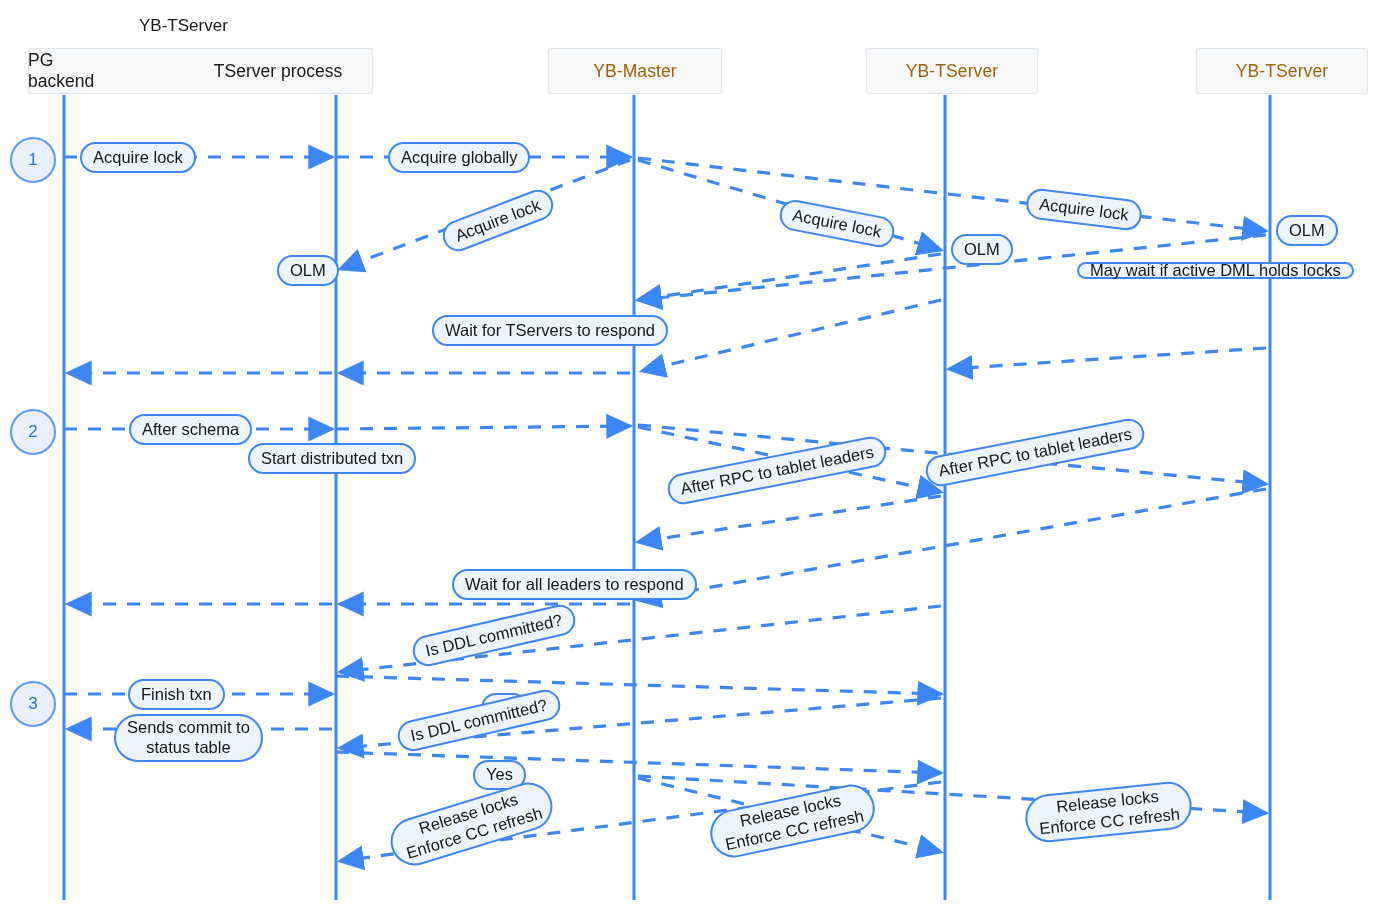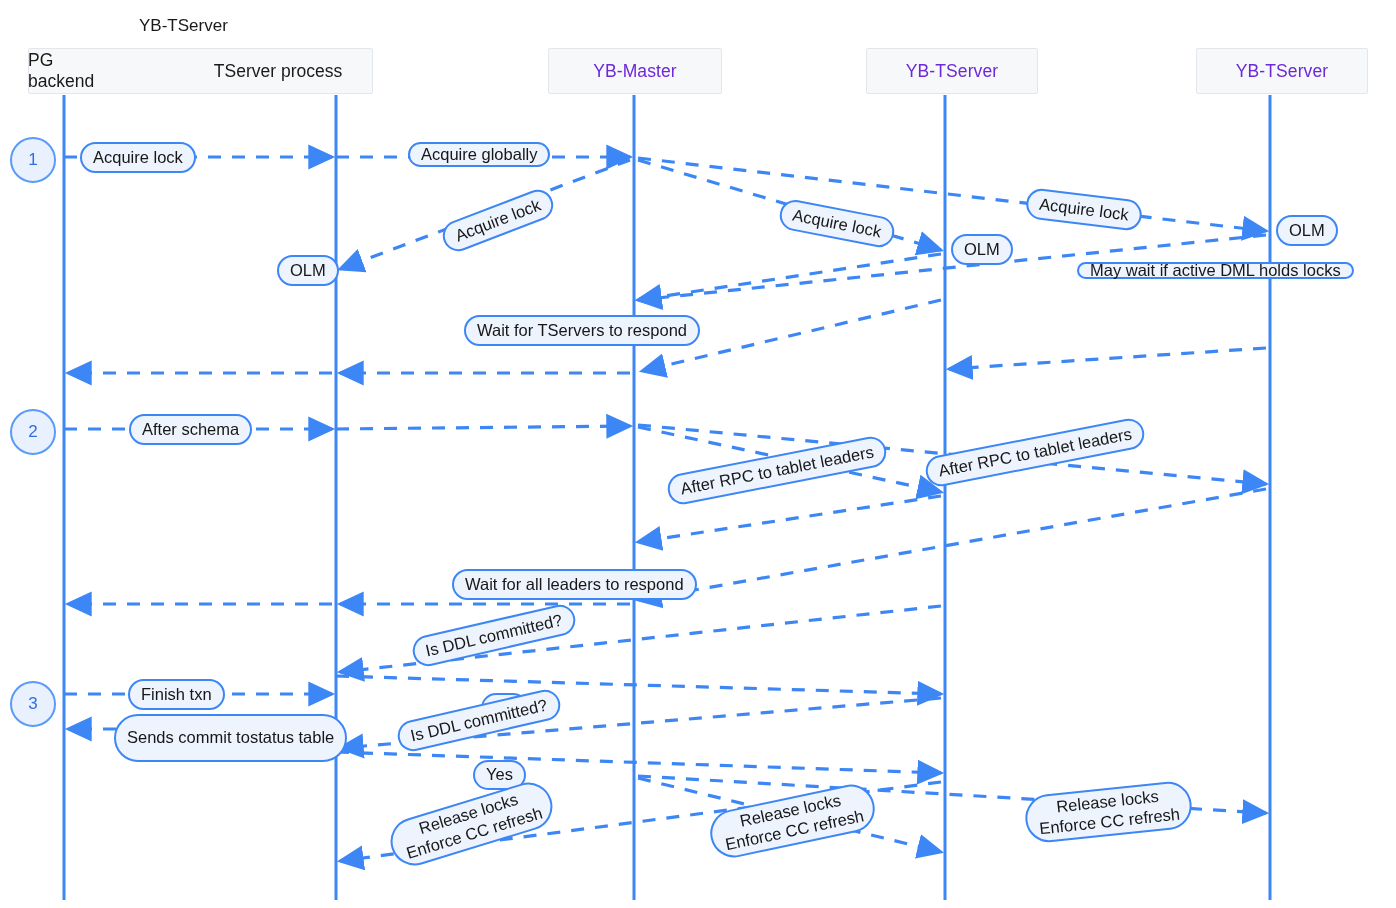--- a/index.html
+++ b/index.html
@@ -5,21 +5,21 @@
   html, body { margin:0; padding:0; background:#ffffff; }
   body { font-family:"Liberation Sans", sans-serif; }
   #stage { position:relative; width:1396px; height:908px; background:#ffffff; overflow:hidden; }
   svg.layer { position:absolute; left:0; top:0; width:1396px; height:908px; }
 
   .hdrbox {
     position:absolute; box-sizing:border-box;
     background:#f7f8fa; border:1px solid #e3e6ea; border-radius:2px;
     display:flex; align-items:center; justify-content:center;
   }
-  .hdrbox .lbl { font-size:17.5px; color:#6d28d9; letter-spacing:0.1px; }
+  .hdrbox .lbl { font-size:17.5px; color:#a16207; letter-spacing:0.1px; }
   .grouplbl { position:absolute; font-size:17px; color:#1a1a1a; white-space:nowrap; }
   .hdrsplit { position:absolute; display:flex; align-items:center; justify-content:center; }
   .hdrsplit .lbl { font-size:17.5px; color:#1a1a1a; }
 
   .stepnum {
     position:absolute; width:42px; height:42px; border-radius:50%;
     background:#eaf1fe; border:2.5px solid #5b9bf8;
     display:flex; align-items:center; justify-content:center;
     font-size:17px; color:#2f6fe0;
   }
@@ -118,21 +118,21 @@
     <span>2</span>
   </div>
   <div class="stepnum" style="left:10px; top:681px;">
     <span>3</span>
   </div>
 
   <div class="pill" style="left:80px; top:142px; height:31px;">
     <span>Acquire lock</span>
   </div>
 
-  <div class="pill" style="left:408px; top:142px; height:25px;">
+  <div class="pill" style="left:388px; top:142px; height:31px;">
     <span>Acquire globally</span>
   </div>
 
 
   <div class="pill" style="left:440px; top:205px; height:31px; transform:rotate(-21deg);">
     <span>Acquire lock</span>
   </div>
 
   <div class="pill" style="left:779px; top:208px; height:31px; transform:rotate(11deg);">
     <span>Acquire lock</span>
@@ -151,28 +151,31 @@
   </div>
 
   <div class="pill" style="left:1276px; top:215px; height:31px;">
     <span>OLM</span>
   </div>
 
   <div class="pill" style="left:1077px; top:262px; height:17px;">
     <span>May wait if active DML holds locks</span>
   </div>
 
-  <div class="pill" style="left:464px; top:315px; height:31px;">
+  <div class="pill" style="left:432px; top:315px; height:31px;">
     <span>Wait for TServers to respond</span>
   </div>
 
   <div class="pill" style="left:129px; top:414px; height:31px;">
     <span>After schema</span>
   </div>
 
+  <div class="pill" style="left:248px; top:443px; height:31px;">
+    <span>Start distributed txn</span>
+  </div>
 
   <div class="pill" style="left:666px; top:455px; height:31px; transform:rotate(-11deg);">
     <span>After RPC to tablet leaders</span>
   </div>
 
   <div class="pill" style="left:924px; top:437px; height:31px; transform:rotate(-11deg);">
     <span>After RPC to tablet leaders</span>
   </div>
 
   <div class="pill" style="left:452px; top:569px; height:31px;text-align:center;">
@@ -184,21 +187,21 @@
   </div>
 
   <div class="pill" style="left:481px; top:677px; height:30px;margin-top:16px;">
     <span>No</span>
   </div>
 
   <div class="pill" style="left:128px; top:679px; height:31px;">
     <span>Finish txn</span>
   </div>
 
-  <div class="pill two" style="left:114px; top:714px; height:48px; ">
+  <div class="pill two" style="left:114px; top:714px; height:48px; flex-direction:column;">
     <span>Sends commit to</span>
     <span>status table</span>
   </div>
 
   <div class="pill" style="left:396px; top:705px; height:31px; transform:rotate(-13deg);">
     <span>Is DDL committed?</span>
   </div>
 
   <div class="pill" style="left:473px; top:760px; height:30px;">
     <span>Yes</span>

